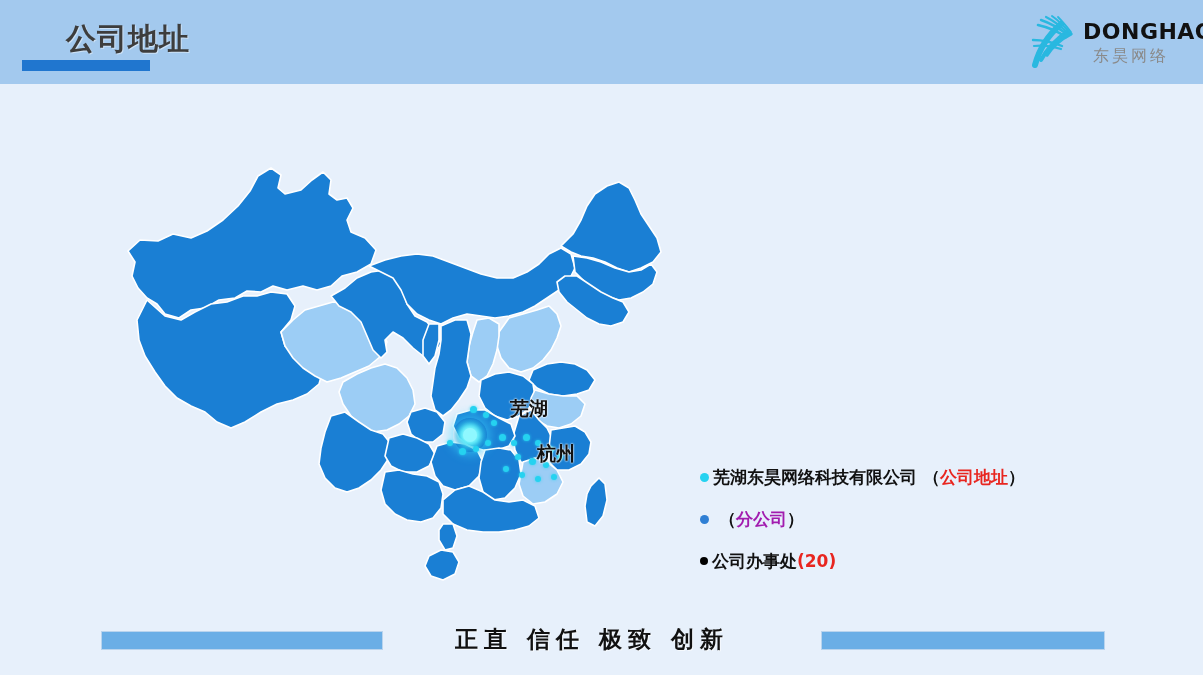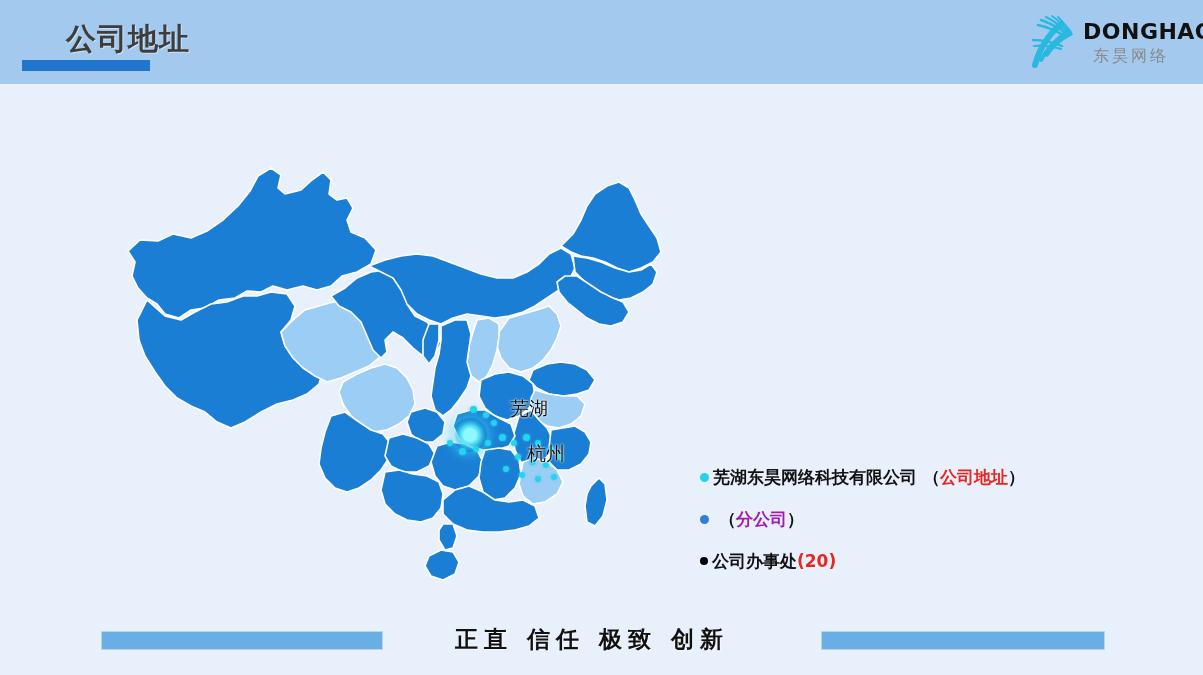--- a/index.html
+++ b/index.html
@@ -39,26 +39,26 @@
     position:absolute;left:72px;top:38px;
     font-size:16px;color:#8a8a8a;letter-spacing:3px;
   }
   
   #map-wrap{
     position:absolute;left:95px;top:128px;width:600px;height:480px;
   }
   #map-svg{display:block;width:600px;height:480px;}
   .prov{stroke:#ffffff;stroke-width:1.6;stroke-linejoin:round;}
   .city-label{
-    position:absolute;font-size:19px;font-weight:normal;color:#111;
+    position:absolute;font-size:19px;font-weight:bold;color:#111;
     text-shadow:0 0 2px #fff,0 0 2px #fff;
     white-space:nowrap;
   }
   #label-wuhu{left:415px;top:268px;}
-  #label-hangzhou{left:432px;top:313px;}
+  #label-hangzhou{left:442px;top:313px;}
   .glow-marker{
     position:absolute;width:34px;height:34px;border-radius:50%;
     background:radial-gradient(circle,#7df6ff 0%,#25d7f0 32%,rgba(29,179,226,.55) 55%,rgba(25,150,215,0) 75%);
     box-shadow:0 0 10px 4px rgba(60,220,255,.45);
   }
   .glow-core{
     position:absolute;width:14px;height:14px;border-radius:50%;
     background:#8ff8ff;box-shadow:0 0 6px 3px rgba(150,250,255,.9);
   }
   .odot{

